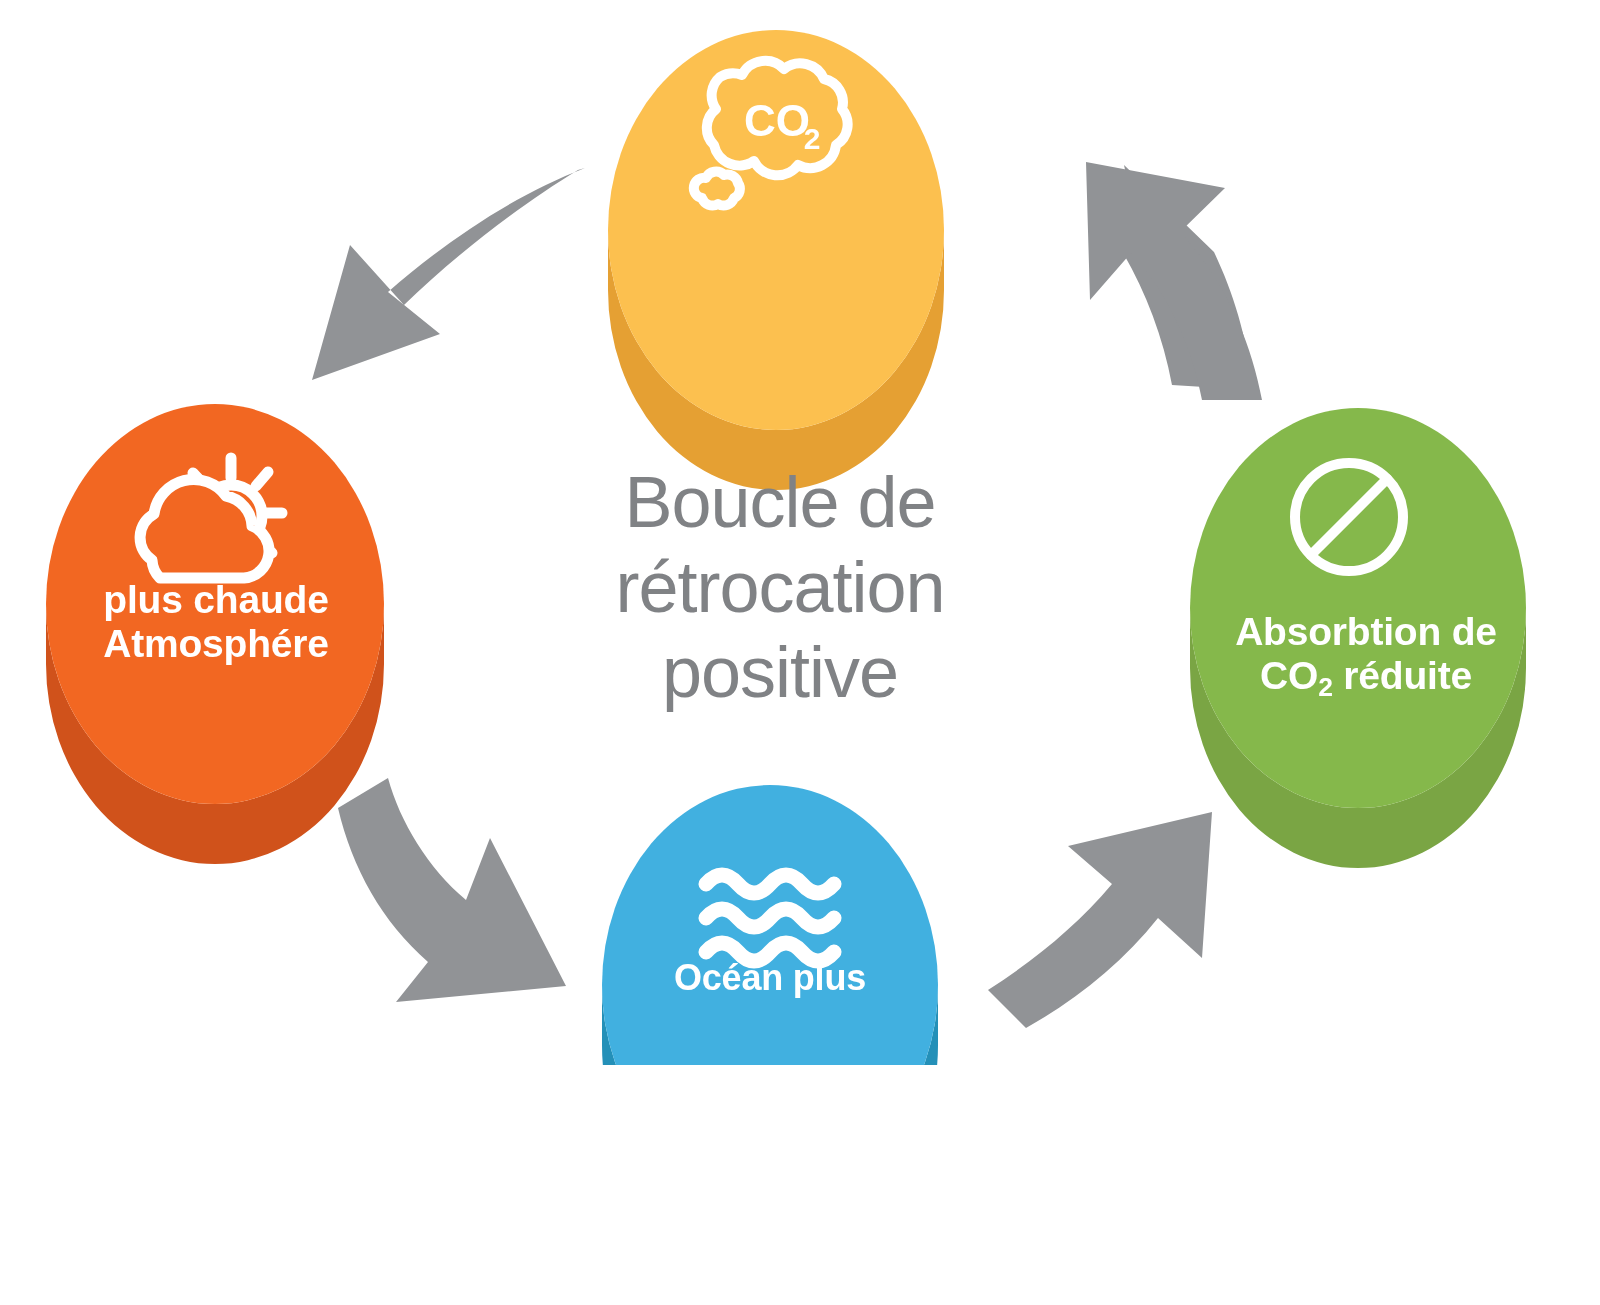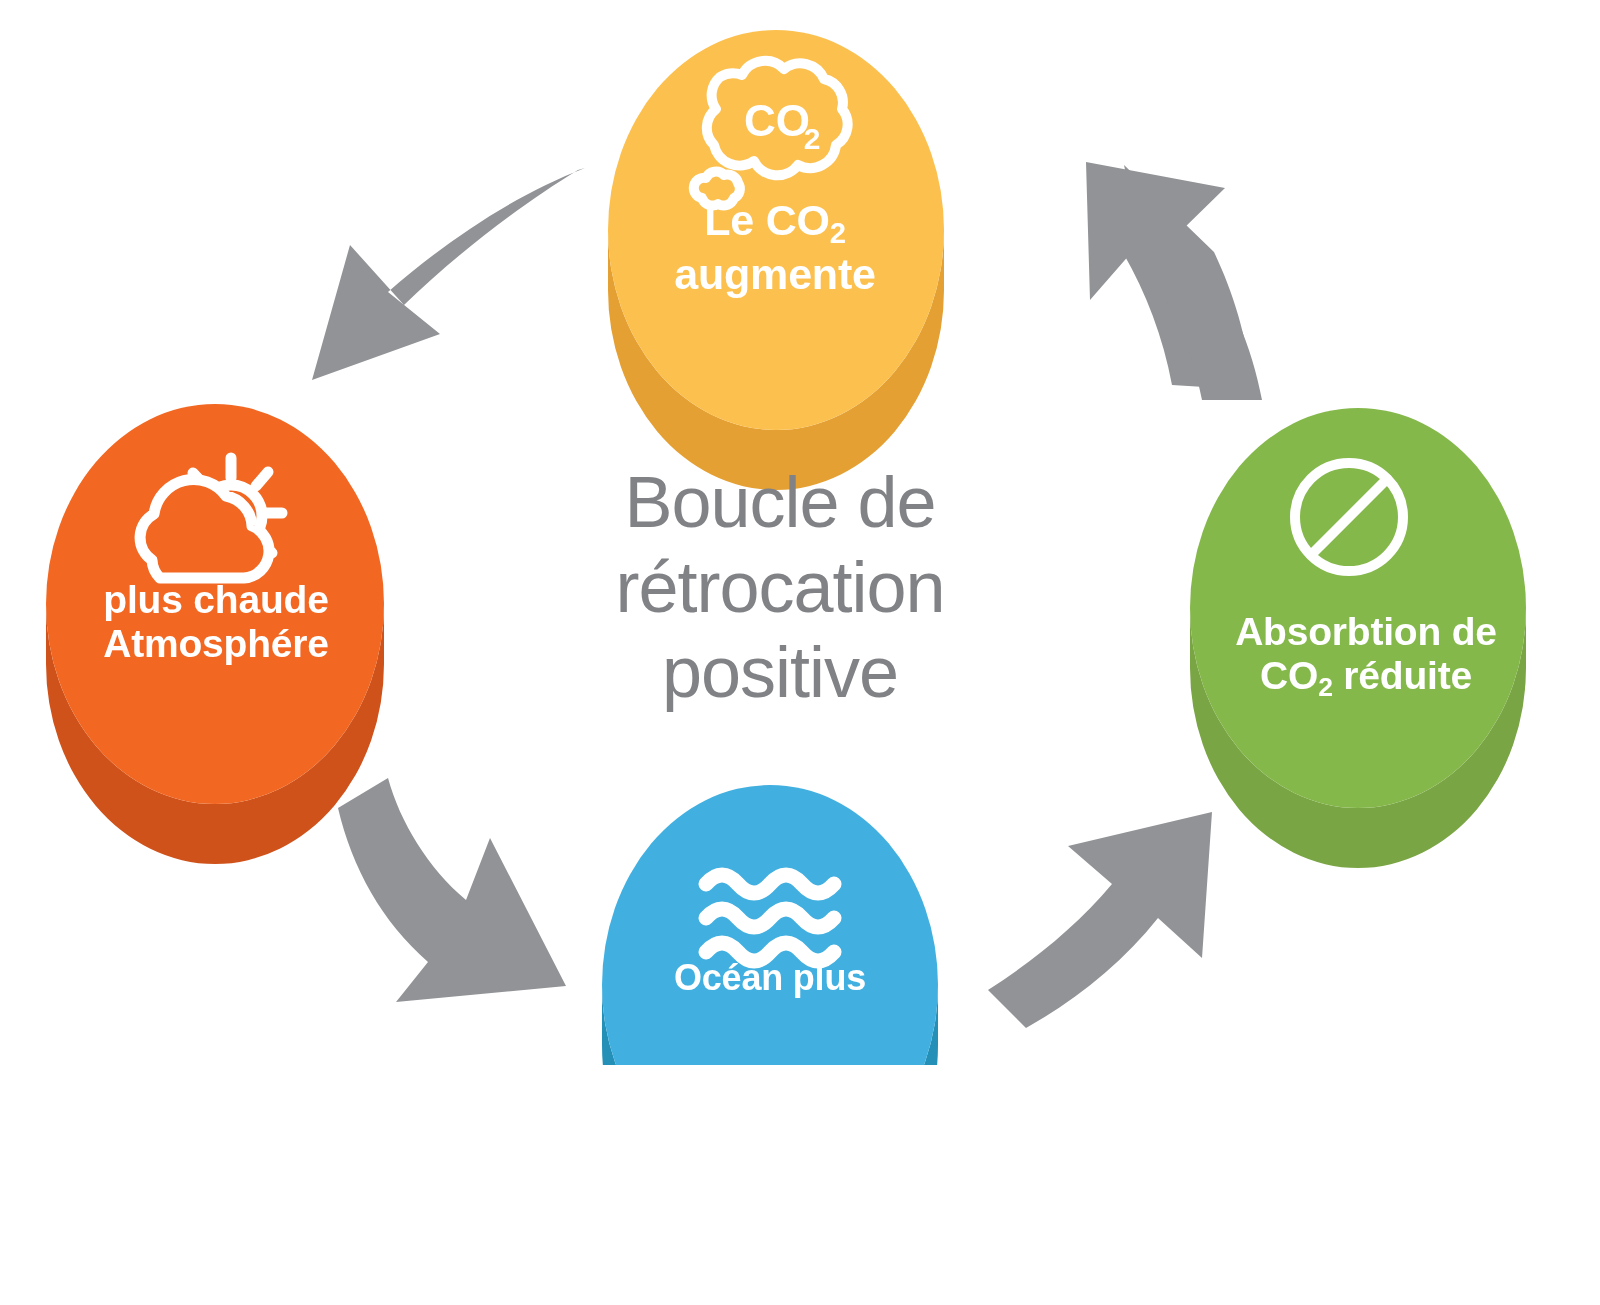--- a/index.html
+++ b/index.html
@@ -224,24 +224,20 @@
       <circle cx="449" cy="1221" r="12" fill="none" stroke="#a6a8ab" stroke-width="10"></circle>
     </g>
   </svg>
 
   <div id="center-title">
     <div>Boucle de</div>
     <div>rétrocation</div>
     <div>positive</div>
   </div>
 
-  <div class="node-label" id="label-co2">
-    <div><span>Le CO</span><span class="sub">2</span></div>
-    <div>augmente</div>
-  </div>
 
   <div class="node-label" id="label-atmosphere">
     <div>plus chaude</div>
     <div>Atmosphére</div>
   </div>
 
   <div class="node-label" id="label-absorption">
     <div>Absorbtion de</div>
     <div><span>CO</span><span class="sub">2</span><span> réduite</span></div>
   </div>

